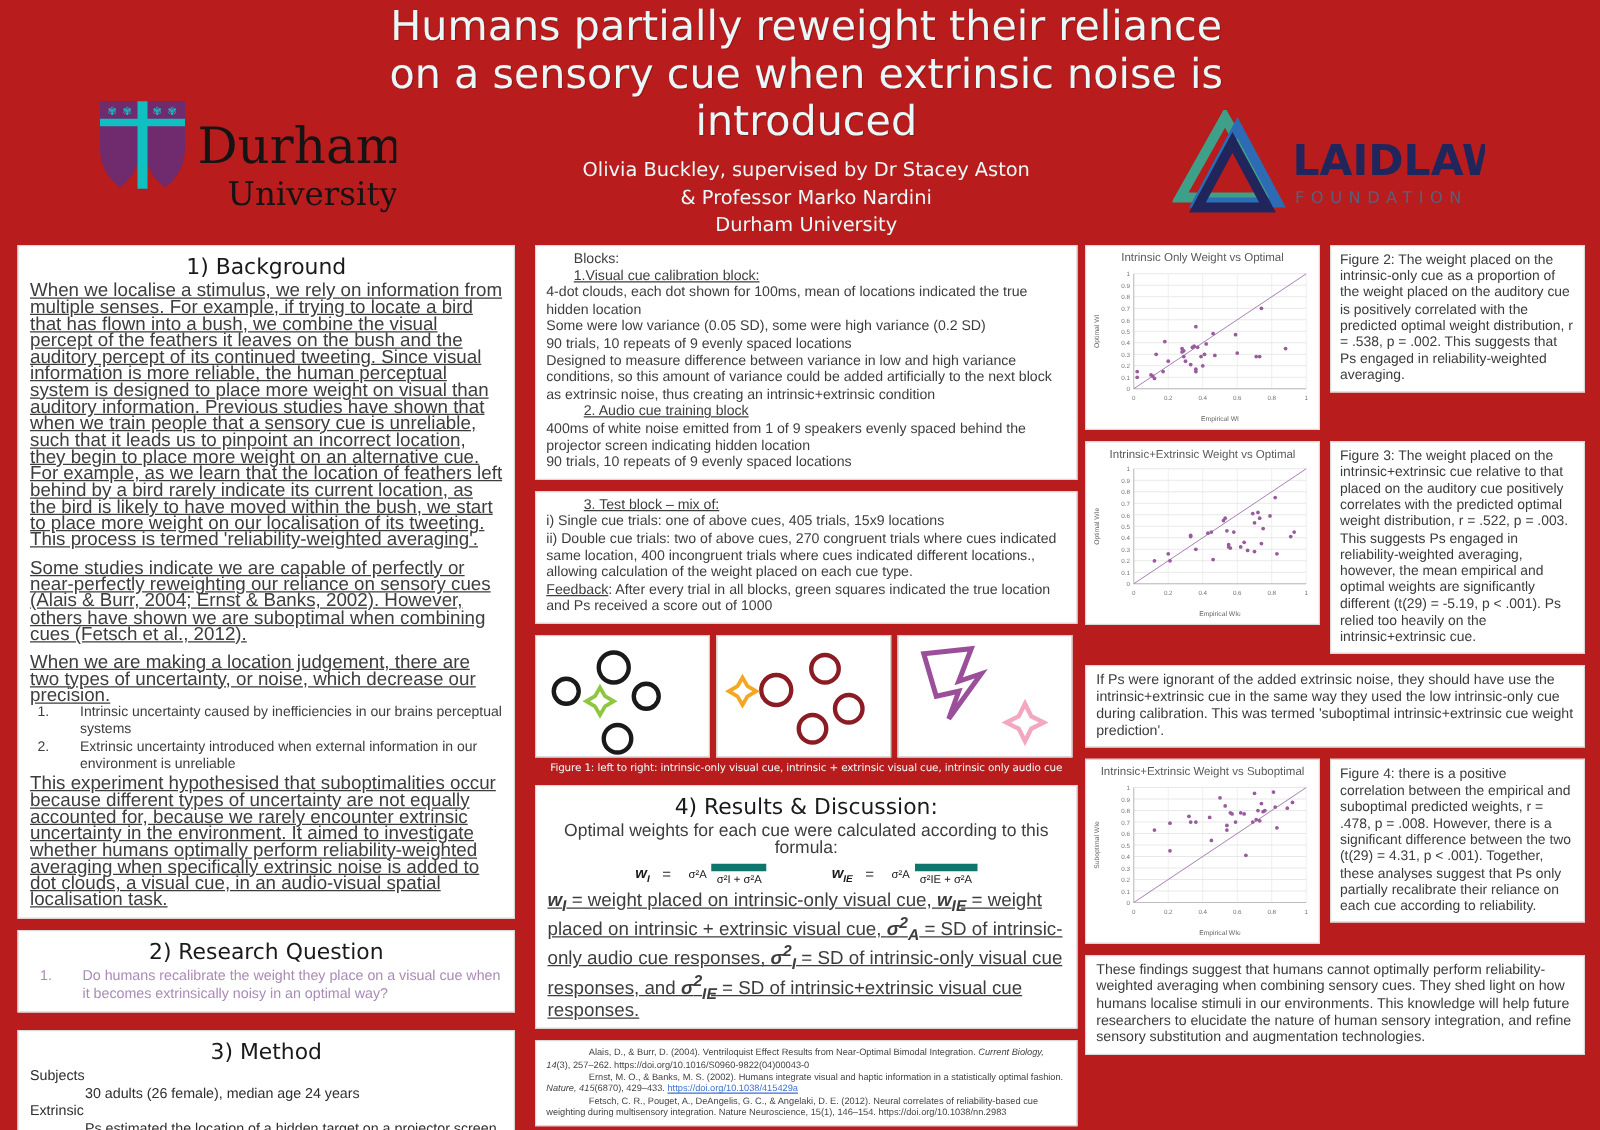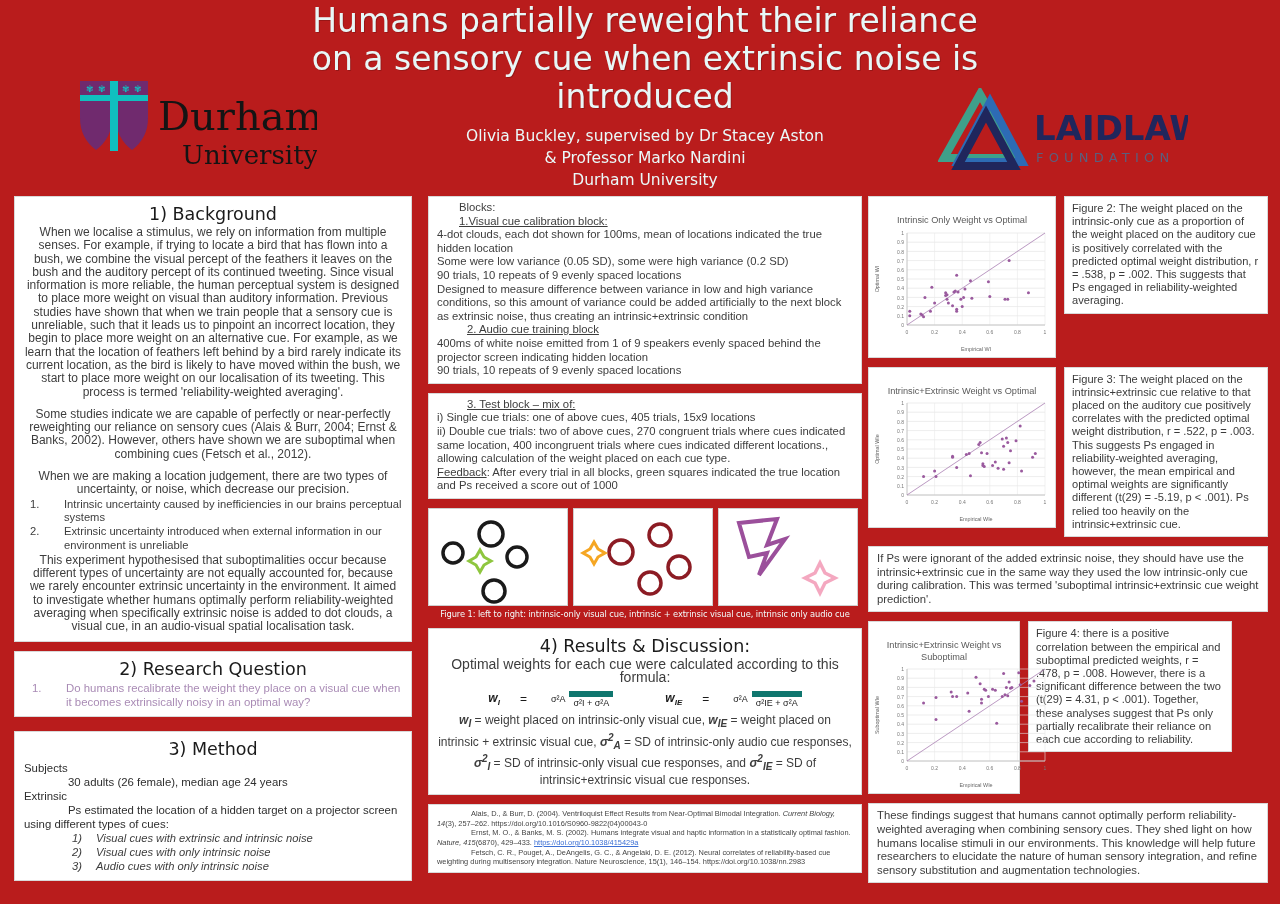--- a/index.html
+++ b/index.html
@@ -44,22 +44,22 @@
   h2.sec {
     text-align: center;
     font-size: 17.5px;
     font-weight: 400;
     color: #1a1a1a;
     font-family: "DejaVu Sans", sans-serif;
     margin-bottom: 1px;
     line-height: 22px;
   }
   p.body {
-    font-size: 12px; line-height: 13.3px; color: #3d3d3d;
-    text-align: center; margin-bottom: 0;
+    font-size: 15px; line-height: 13.3px; color: #3d3d3d;
+    text-align: left; margin-bottom: 0; text-decoration: underline;
   }
   p.body + p.body { margin-top: 9px; }
 
   ol.num { list-style: none; margin: 0; padding: 0; }
   ol.num li {
     font-size: 11.2px; line-height: 13.3px; color: #3d3d3d;
     padding-left: 40px; position: relative; margin-top: 1px;
   }
   ol.num li .mk { position: absolute; left: 6px; top: 0; }
 
@@ -92,32 +92,32 @@
     text-align: center; font-size: 8.3px; color: #f2fcfc; margin-top: 3px;
     font-family: "DejaVu Sans", sans-serif; letter-spacing: -0.1px;
   }
   .fig1wrap { margin-bottom: 9px; }
 
   
   .formula-line { display: flex; justify-content: center; gap: 52px; margin: 7px 0 6px 0; align-items: center; }
   .frac { display: inline-flex; flex-direction: row; align-items: center; font-size: 9px; line-height: 10px; }
   .frac .nu { padding: 0 4px 1px 4px; }
   .frac .de { border-top: 6px solid #0f766e; padding: 1px 4px 0 4px; }
-  .feq { display: flex; align-items: center; gap: 20px; font-size: 12px; color: #1a1a1a; }
+  .feq { display: flex; align-items: center; gap: 10px; font-size: 12px; color: #1a1a1a; }
   .bvar { font-weight: bold; font-style: italic; }
   .center-sub { text-align: center; font-size: 14px; color: #3d3d3d; line-height: 13px; }
 
   
   .refs { font-size: 7.4px; line-height: 9.6px; color: #444; }
   .refs p { text-indent: 34px; margin: 0; }
   .refs a { color: #3b6fd4; }
   .refs .it { font-style: italic; }
 
   
-  .chart-card { background:#fff; border:1px solid #d9d9d9; padding: 18px 2px 2px 2px; }
+  .chart-card { background:#fff; border:1px solid #d9d9d9; padding: 4px 2px 2px 2px; }
   .chart-title {
     text-align: center; font-size: 9.2px; color: #5a5a5a; line-height: 11.5px;
     font-family: "Liberation Sans", sans-serif;
   }
   .plotwrap { position: relative; width: 100%; height: 128px; }
   .rowflex { display: flex; gap: 8px; align-items: flex-start; }
   .cap {
     background: #fff; border: 1px solid #d9d9d9; padding: 5px 7px;
     font-size: 11.1px; line-height: 13.2px; color: #3b3b3b;
   }
@@ -498,21 +498,21 @@
                 <circle cx="164.34" cy="56.6" r="1.5" fill="#9a5a9e"></circle>
               </svg>
           </div>
         </div>
         <div class="cap" style="width:204px">Figure 3: The weight placed on the intrinsic+extrinsic cue relative to that placed on the auditory cue positively correlates with the predicted optimal weight distribution, r = .522, p = .003. This suggests Ps engaged in reliability-weighted averaging, however, the mean empirical and optimal weights are significantly different (t(29) = -5.19, p &lt; .001). Ps relied too heavily on the intrinsic+extrinsic cue.</div>
       </div>
 
       <div class="note">If Ps were ignorant of the added extrinsic noise, they should have use the intrinsic+extrinsic cue in the same way they used the low intrinsic-only cue during calibration. This was termed 'suboptimal intrinsic+extrinsic cue weight prediction'.</div>
 
       <div class="rowflex" style="margin-bottom:9px">
-        <div class="chart-card" style="width:152px">
+        <div class="chart-card" style="width:188px">
           <div class="chart-title">
             <span>Intrinsic+Extrinsic Weight vs Suboptimal</span>
           </div>
           <div class="plotwrap">
             <svg id="chart2" width="184" height="128" viewBox="0 0 184 128">
                 <line x1="36" y1="98" x2="174" y2="98" stroke="#e0e0e0" stroke-width="0.6"></line>
                 <line x1="36" y1="88.8" x2="174" y2="88.8" stroke="#e0e0e0" stroke-width="0.6"></line>
                 <line x1="36" y1="79.6" x2="174" y2="79.6" stroke="#e0e0e0" stroke-width="0.6"></line>
                 <line x1="36" y1="70.4" x2="174" y2="70.4" stroke="#e0e0e0" stroke-width="0.6"></line>
                 <line x1="36" y1="61.199999999999996" x2="174" y2="61.199999999999996" stroke="#e0e0e0" stroke-width="0.6"></line>

